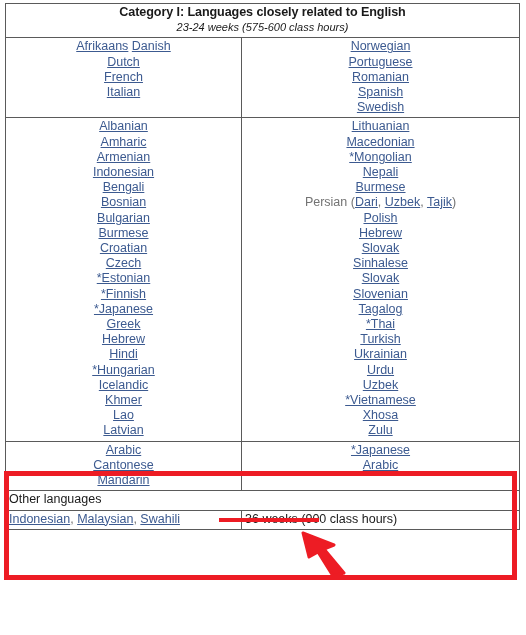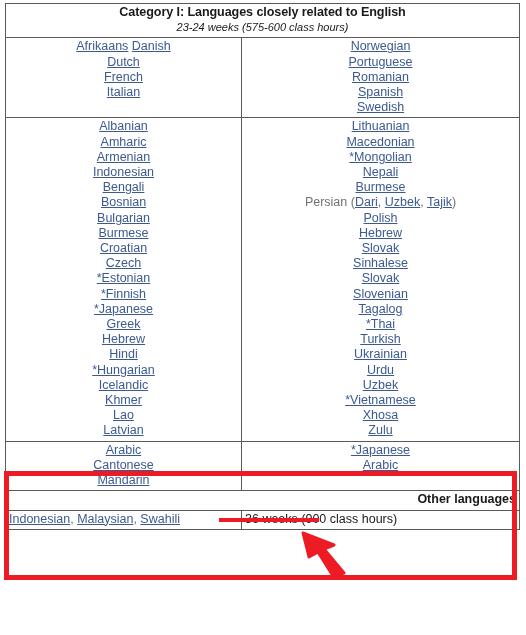--- a/index.html
+++ b/index.html
@@ -69,22 +69,22 @@
   a.l {
     color: #3c5a90;
     text-decoration: underline;
     text-underline-offset: 1px;
   }
   span.plain { color: #737373; }
 
   td.right-col { }
 
   td.otherhead {
-    text-align: right;
-    font-weight: bold;
+    text-align: left;
+    font-weight: normal;
     padding-top: 2px;
     padding-bottom: 2px;
   }
 
   td.hours { }
 
   
   #redbox {
     position: absolute;
     left: 4px;

